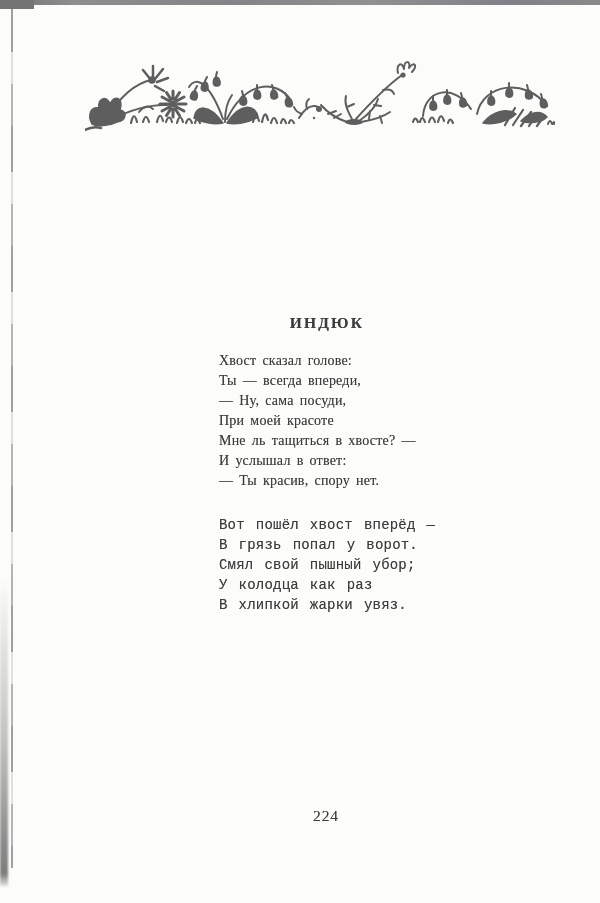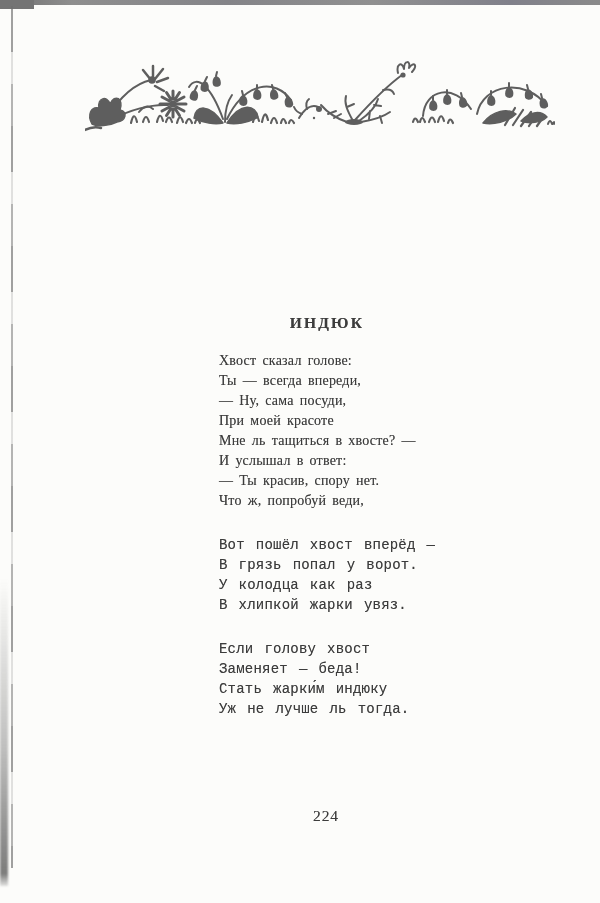--- a/index.html
+++ b/index.html
@@ -161,29 +161,23 @@
 
 <div class="poem">
   <div class="stanza">
     <div class="poem-line">Хвост сказал голове:</div>
     <div class="poem-line">Ты — всегда впереди,</div>
     <div class="poem-line">— Ну, сама посуди,</div>
     <div class="poem-line">При моей красоте</div>
     <div class="poem-line">Мне ль тащиться в хвосте? —</div>
     <div class="poem-line">И услышал в ответ:</div>
     <div class="poem-line">— Ты красив, спору нет.</div>
-    <div class="poem-line">Что ж, попробуй веди,</div>
   </div>
   <div class="stanza">
     <div class="poem-line">Вот пошёл хвост вперёд —</div>
     <div class="poem-line">В грязь попал у ворот.</div>
+    <div class="poem-line">Смял свой пышный убор;</div>
     <div class="poem-line">У колодца как раз</div>
     <div class="poem-line">В хлипкой жарки увяз.</div>
-  </div>
-  <div class="stanza">
-    <div class="poem-line">Если голову хвост</div>
-    <div class="poem-line">Заменяет — беда!</div>
-    <div class="poem-line">Стать жарки́м индюку</div>
-    <div class="poem-line">Уж не лучше ль тогда.</div>
   </div>
 </div>
 
 <div class="page-number">224</div>
 
 </body></html>

